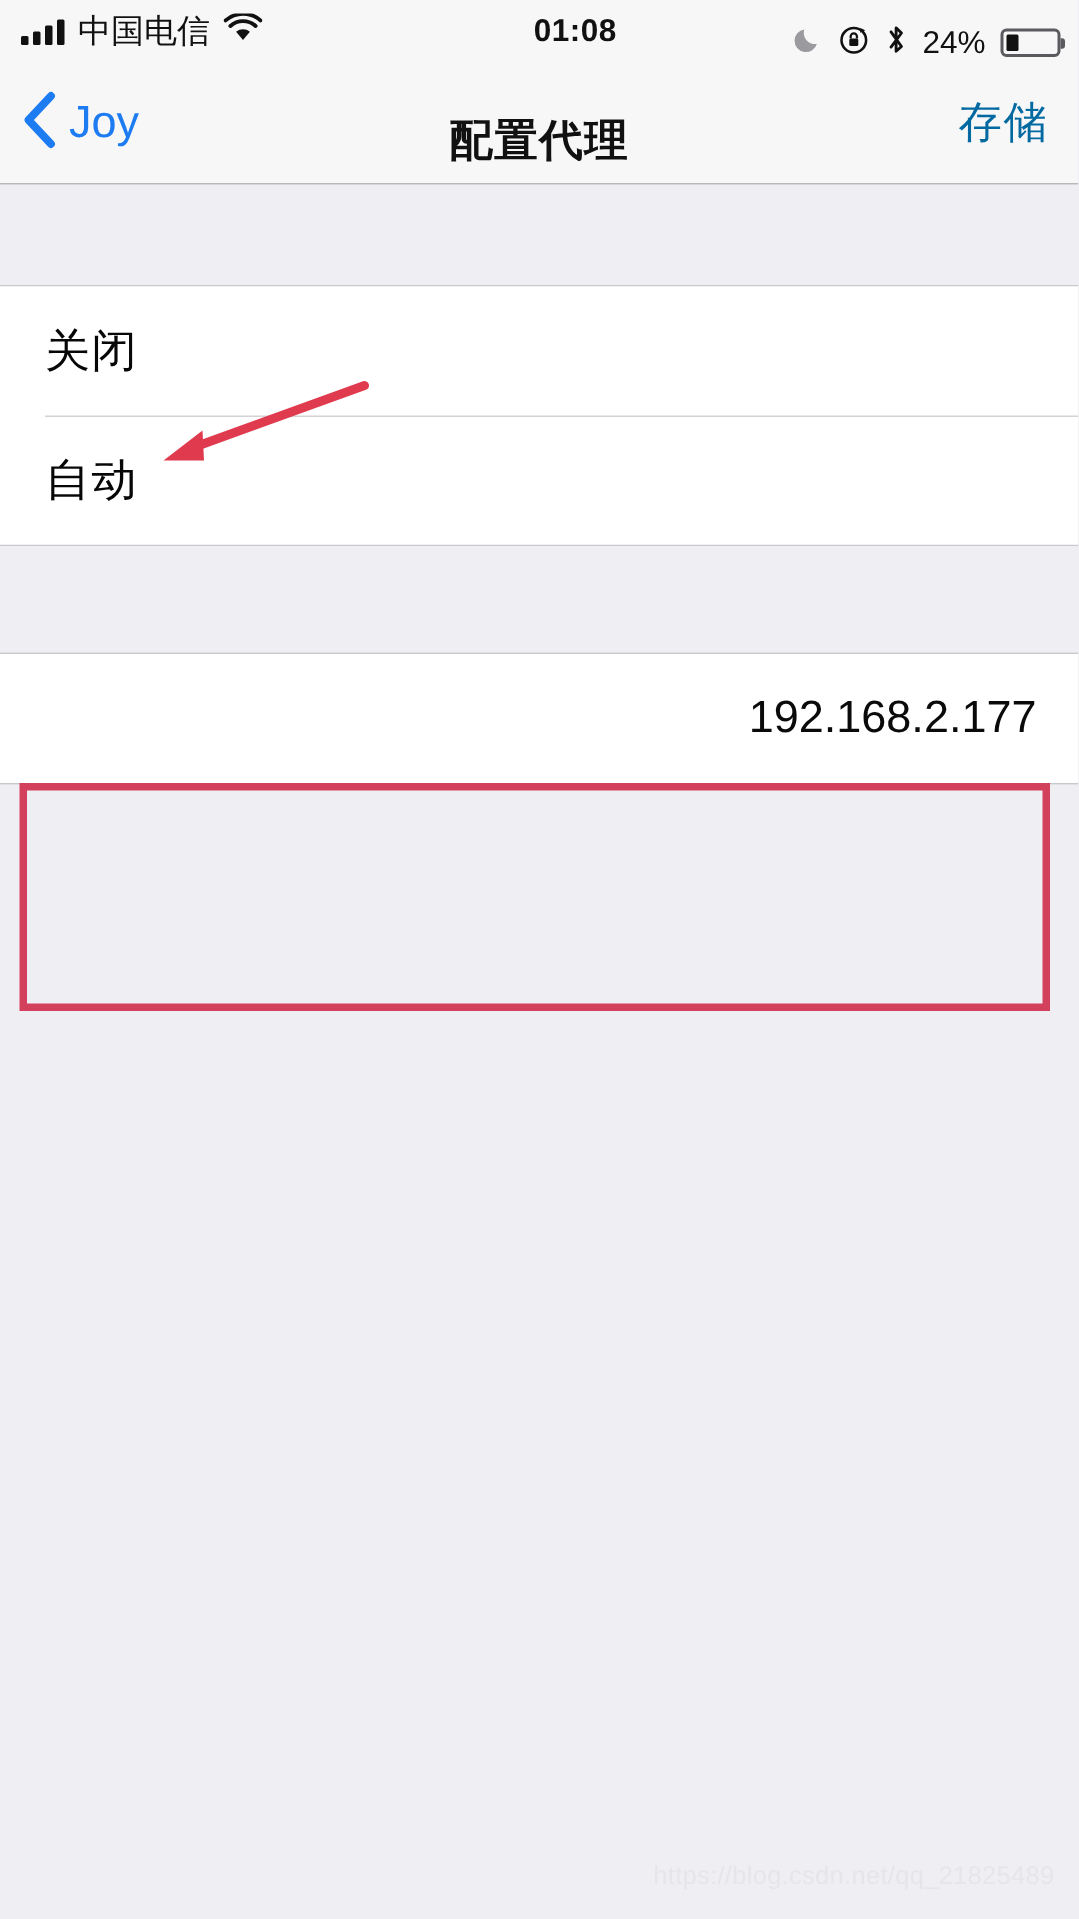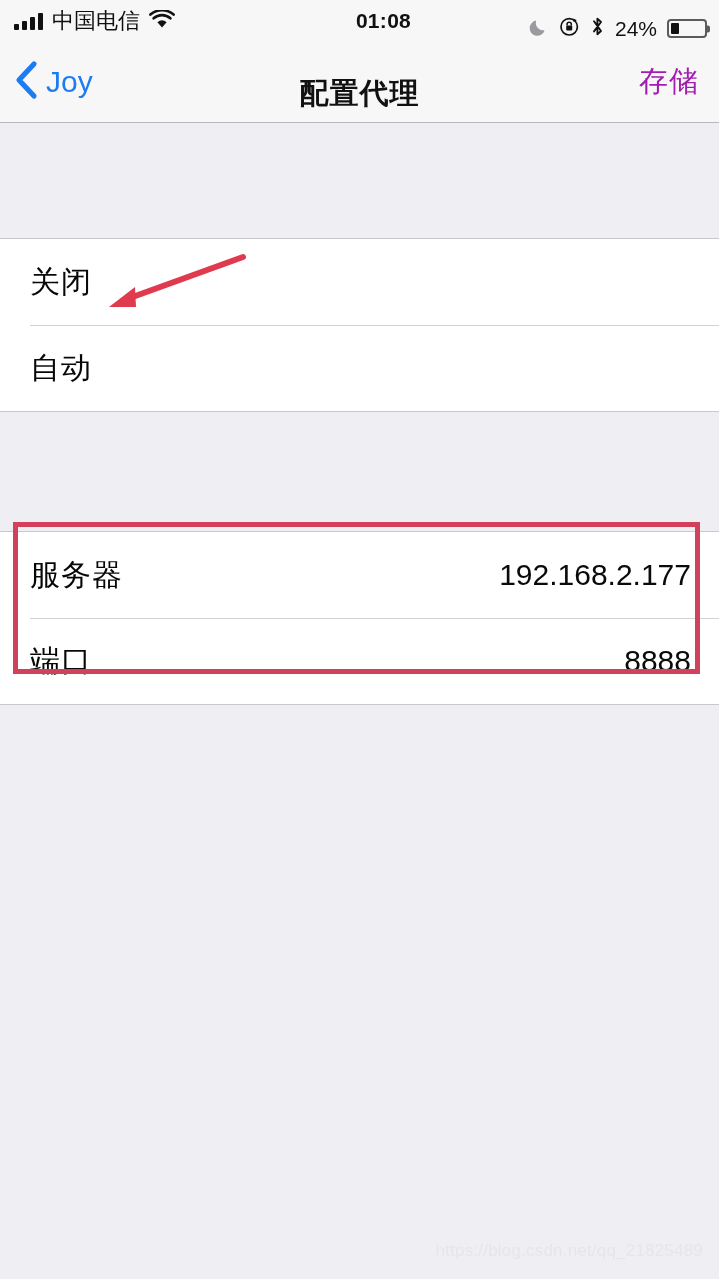--- a/index.html
+++ b/index.html
@@ -147,42 +147,41 @@
     font-size: 29px;
     font-weight: bold;
     color: #111;
     letter-spacing: 1px;
     margin-top: 24px;
   }
   .nav-action {
     position: absolute;
     right: 20px;
     font-size: 29px;
-    color: #a21caf;
+    color: #0369a1;
     letter-spacing: 1px;
     cursor: pointer;
   }
 
   
   .content {
     position: absolute;
     top: 123px; left: 0;
     width: 719px;
     bottom: 0;
     background: #efeef3;
   }
 
   .group-gap { height: 67px; }
   .group-gap.second { height: 71px; }
 
   .group {
     background: #ffffff;
     border-top: 1px solid #c9c9cd;
     border-bottom: 1px solid #c9c9cd;
-    margin-top: 48px;
   }
 
   .row {
     position: relative;
     height: 86px;
     display: flex;
     align-items: center;
     padding: 0 28px 0 30px;
     background: #fff;
   }
@@ -344,28 +343,23 @@
         <span class="row-label">自动</span>
       </div>
 
     </div>
 
     <div class="group-gap second"></div>
 
     <div class="group">
 
       <div class="row">
-        <span class="row-label">服务器</span>
         <span class="row-value">192.168.2.177</span>
       </div>
 
-      <div class="row">
-        <span class="row-label">端口</span>
-        <span class="row-value">8888</span>
-      </div>
 
 
     </div>
 
   </div>
 
   <svg class="annot-arrow" viewBox="0 0 160 75">
     <line x1="148" y1="12" x2="32" y2="54" stroke="#e03a4e" stroke-width="6" stroke-linecap="round"></line>
     <path d="M14 62 L40 42 L41 62 Z" fill="#e03a4e"></path>
   </svg>

